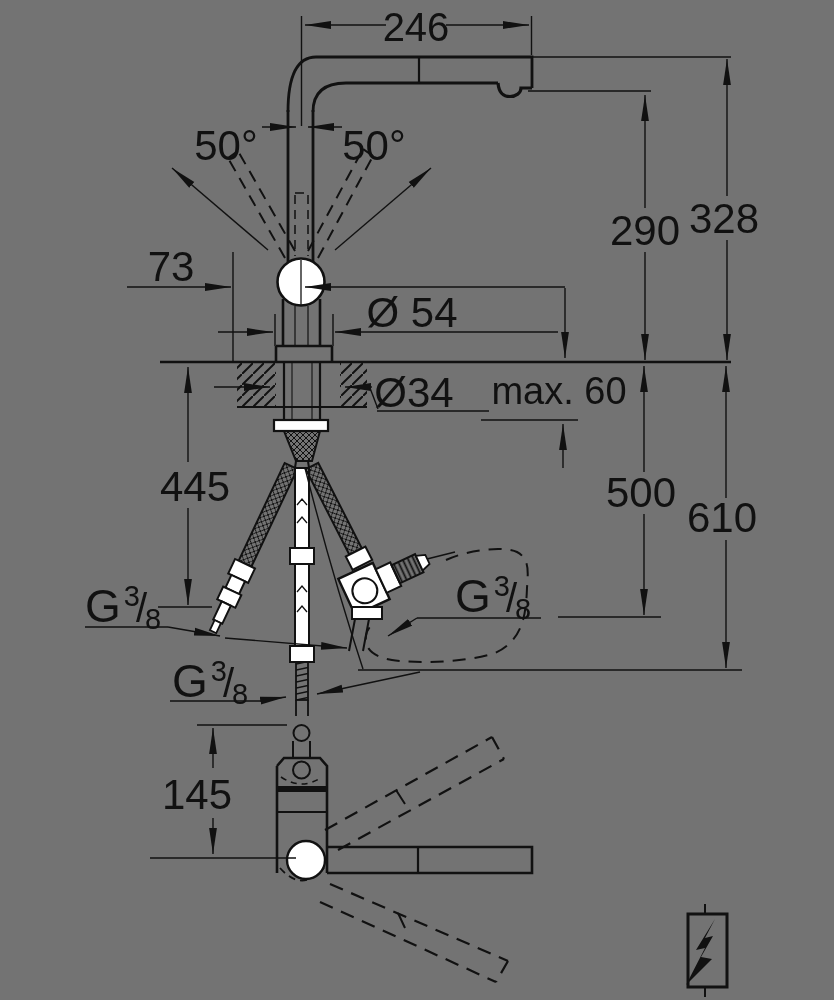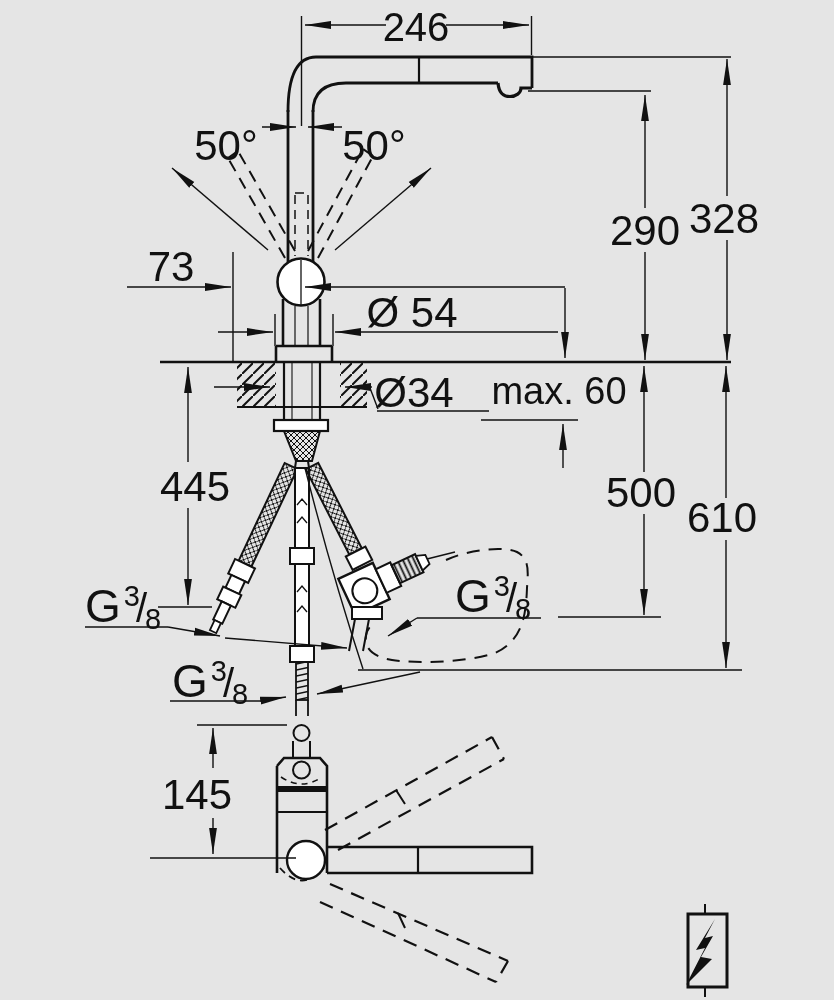--- a/index.html
+++ b/index.html
@@ -1,16 +1,16 @@
 <!DOCTYPE html>
 <html><head>
 <meta charset="utf-8">
 <style>
   html,body{margin:0;padding:0;background:#ffffff;}
-  .stage{position:relative;width:834px;height:1000px;background:#e5e5e5;overflow:hidden;}
+  .stage{position:relative;width:834px;height:1000px;background:#737373;overflow:hidden;}
   svg{display:block;}
   text{font-family:"Liberation Sans","DejaVu Sans",sans-serif;fill:#111111;}
   .dim{font-size:42px;}
   .dim-sm{font-size:38px;}
   .dim-246{font-size:40px;}
   .gmain{font-size:46px;}
   .gsup{font-size:29px;}
   .gslash{font-size:40px;}
   .gsub{font-size:29px;}
 </style>

